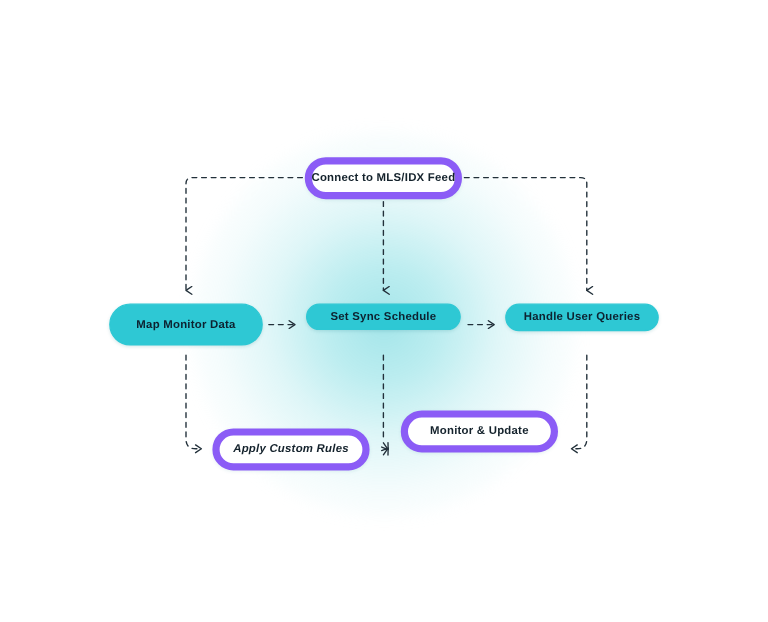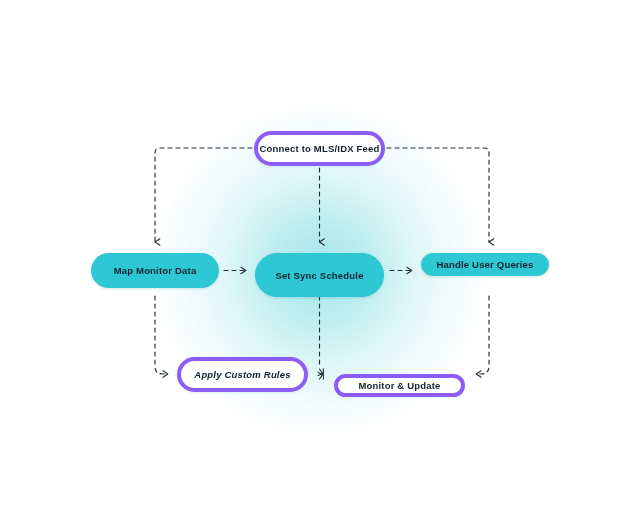--- a/index.html
+++ b/index.html
@@ -59,29 +59,29 @@
   }
   .node.filled {
     background: #2ec8d4;
     color: #0d2230;
     border: 1px solid #2ec8d4;
     box-shadow: 0 1px 3px rgba(20, 120, 130, 0.18);
   }
   .node.outline {
     background: #ffffff;
     color: #14222c;
-    border: 4px solid #8b5cf6;
+    border: 6px solid #8b5cf6;
     box-shadow: 0 1px 3px rgba(20, 120, 130, 0.10);
   }
   .n-top    { left: 254px; top: 131px; width: 131px; height: 35px; }
   .n-left   { left: 91px;  top: 253px; width: 128px; height: 35px; }
-  .n-mid    { left: 255px; top: 253px; width: 129px; height: 44px; }
+  .n-mid    { left: 255px; top: 253px; width: 129px; height: 22px; }
   .n-right  { left: 421px; top: 253px; width: 128px; height: 23px; }
   .n-rules  { left: 177px; top: 357px; width: 131px; height: 35px; font-style: italic; }
-  .n-mon    { left: 334px; top: 374px; width: 131px; height: 23px; }
+  .n-mon    { left: 334px; top: 342px; width: 131px; height: 35px; }
 </style>
 </head>
 <body>
 
 <div id="canvas">
 
   <div id="glow"></div>
 
   <svg id="links" viewBox="0 0 640 518" xmlns="http://www.w3.org/2000/svg">
     <defs>

